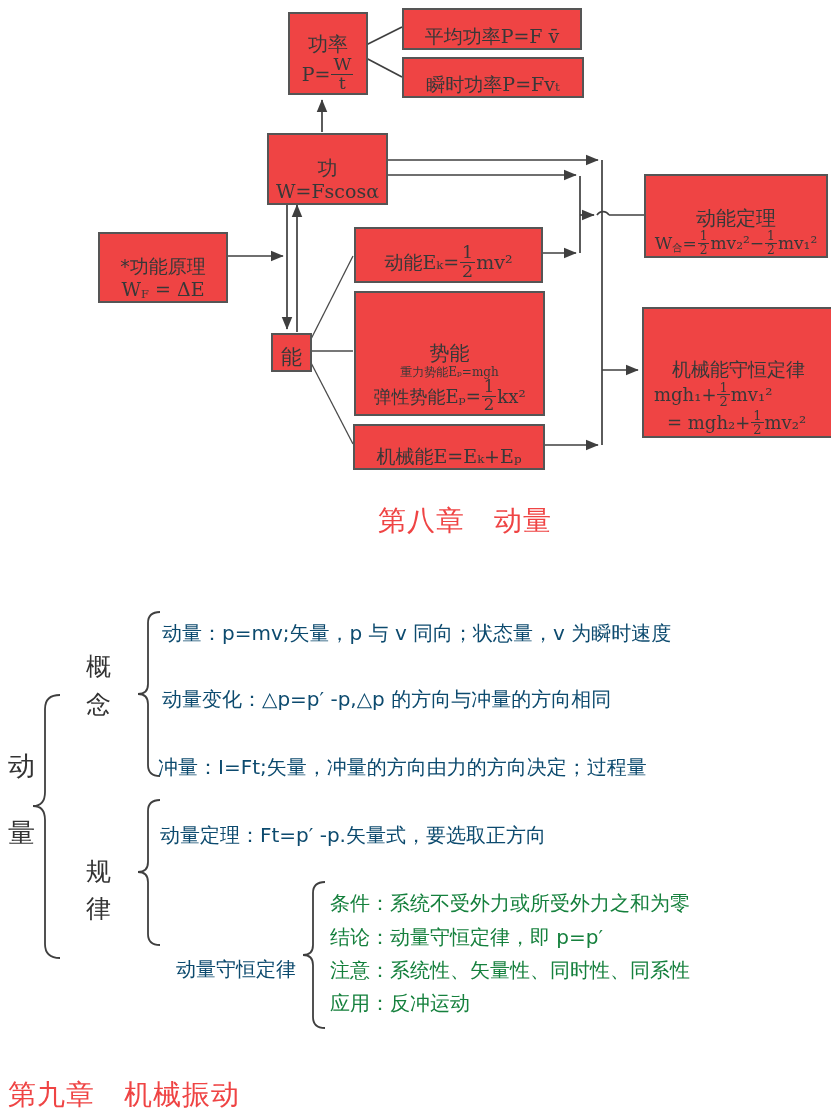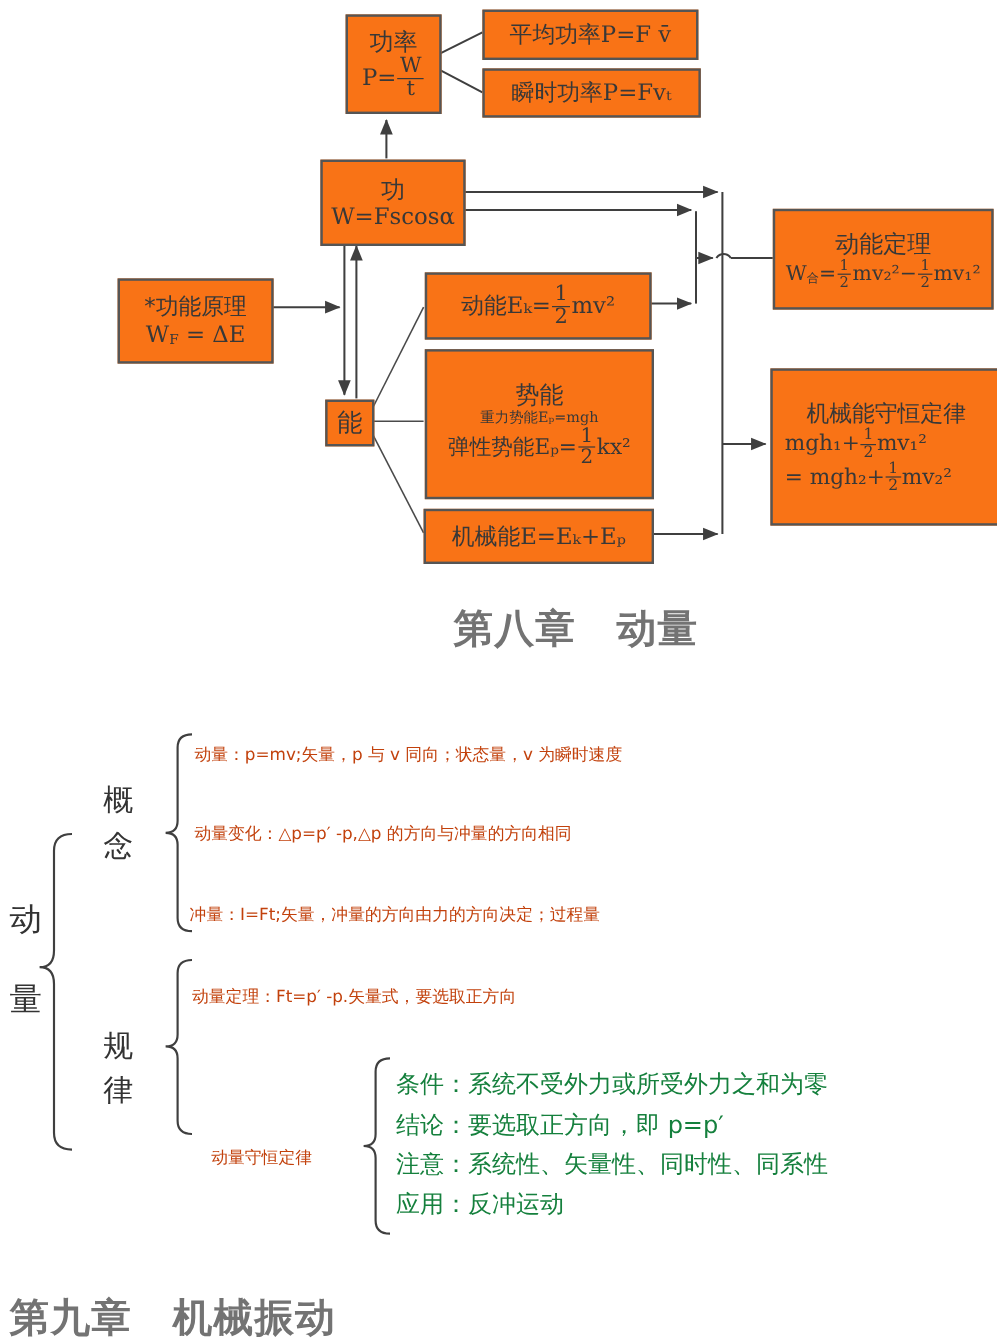--- a/index.html
+++ b/index.html
@@ -3,36 +3,36 @@
 <meta charset="utf-8">
 <style>
   html,body{margin:0;padding:0;}
   body{
     width:831px;height:1118px;position:relative;background:#ffffff;
     font-family:"DejaVu Sans","Liberation Sans",sans-serif;color:#383838;
     overflow:hidden;
   }
   svg.overlay{position:absolute;left:0;top:0;}
   .fbox{
-    position:absolute;border:2px solid #555;background:#f97316;
-    display:flex;flex-direction:column;align-items:center;justify-content:center;
+    position:absolute;border:2px solid #555;background:#ef4444;
+    display:flex;flex-direction:column;align-items:center;justify-content:flex-end;
     line-height:1.2;text-align:center;font-size:19px;
   }
   .row{display:flex;align-items:center;justify-content:center;white-space:nowrap;}
   .formula{font-family:"DejaVu Serif","Liberation Serif",serif;}
   .frac{
     display:inline-flex;flex-direction:column;align-items:center;line-height:1.02;
     font-size:0.72em;margin:0 1px;font-family:"DejaVu Serif","Liberation Serif",serif;
   }
   .frac.big{font-size:0.92em;}
   .frac .fn{border-bottom:1.5px solid #3a3a3a;padding:0 2px;}
   .sub{font-size:0.6em;position:relative;top:5px;}
   .abs-text{position:absolute;white-space:nowrap;}
-  .chapter{font-size:33px;font-weight:700;color:#737373;letter-spacing:1px;}
-  .mline{font-size:14px;color:#c2410c;}
+  .chapter{font-size:28px;font-weight:400;color:#ef4444;letter-spacing:1px;}
+  .mline{font-size:20px;color:#0c4a6e;}
   .citem{font-size:20px;color:#15803d;}
   .vchar{font-size:25px;color:#333;}
 </style>
 </head>
 <body>
 
 <svg class="overlay" width="831" height="1118" viewBox="0 0 831 1118">
   <defs>
     <marker id="arr" viewBox="0 0 9 8" refX="8" refY="4" markerWidth="8" markerHeight="8" orient="auto">
       <path d="M0,0.5 L8.5,4 L0,7.5 z" fill="#3f3f3f"></path>
@@ -168,21 +168,21 @@
 <div class="fbox" style="left:642px;top:307px;width:189px;height:127px">
   <div style="font-size:19px">机械能守恒定律</div>
   <div class="row formula" style="font-size:18px;align-self:flex-start;padding-left:10px">
     <span>mgh₁+</span>
       <span class="frac">
         <span class="fn">1</span>
         <span>2</span>
       </span>
       <span>mv₁²</span>
   </div>
-  <div class="row formula" style="font-size:18px;align-self:flex-start;padding-left:10px">
+  <div class="row formula" style="font-size:18px;align-self:flex-start;padding-left:23px">
     <span>= mgh₂+</span>
       <span class="frac">
         <span class="fn">1</span>
         <span>2</span>
       </span>
       <span>mv₂²</span>
   </div>
 </div>
 
 <div class="abs-text chapter" style="left:378px;top:502px">第八章　动量</div>
@@ -197,17 +197,17 @@
 <span class="abs-text vchar" style="left:86px;top:892px">律</span>
 
 <div class="abs-text mline" style="left:162px;top:620px">动量：p=mv;矢量，p 与 v 同向；状态量，v 为瞬时速度</div>
 <div class="abs-text mline" style="left:162px;top:686px">动量变化：△p=p′ -p,△p 的方向与冲量的方向相同</div>
 <div class="abs-text mline" style="left:158px;top:754px">冲量：I=Ft;矢量，冲量的方向由力的方向决定；过程量</div>
 
 <div class="abs-text mline" style="left:160px;top:822px">动量定理：Ft=p′ -p.矢量式，要选取正方向</div>
 <div class="abs-text mline" style="left:176px;top:956px">动量守恒定律</div>
 
 <div class="abs-text citem" style="left:330px;top:890px">条件：系统不受外力或所受外力之和为零</div>
-<div class="abs-text citem" style="left:330px;top:924px">结论：要选取正方向，即 p=p′</div>
+<div class="abs-text citem" style="left:330px;top:924px">结论：动量守恒定律，即 p=p′</div>
 <div class="abs-text citem" style="left:330px;top:957px">注意：系统性、矢量性、同时性、同系性</div>
 <div class="abs-text citem" style="left:330px;top:990px">应用：反冲运动</div>
 
 <div class="abs-text chapter" style="left:8px;top:1076px">第九章　机械振动</div>
 
 </body></html>

